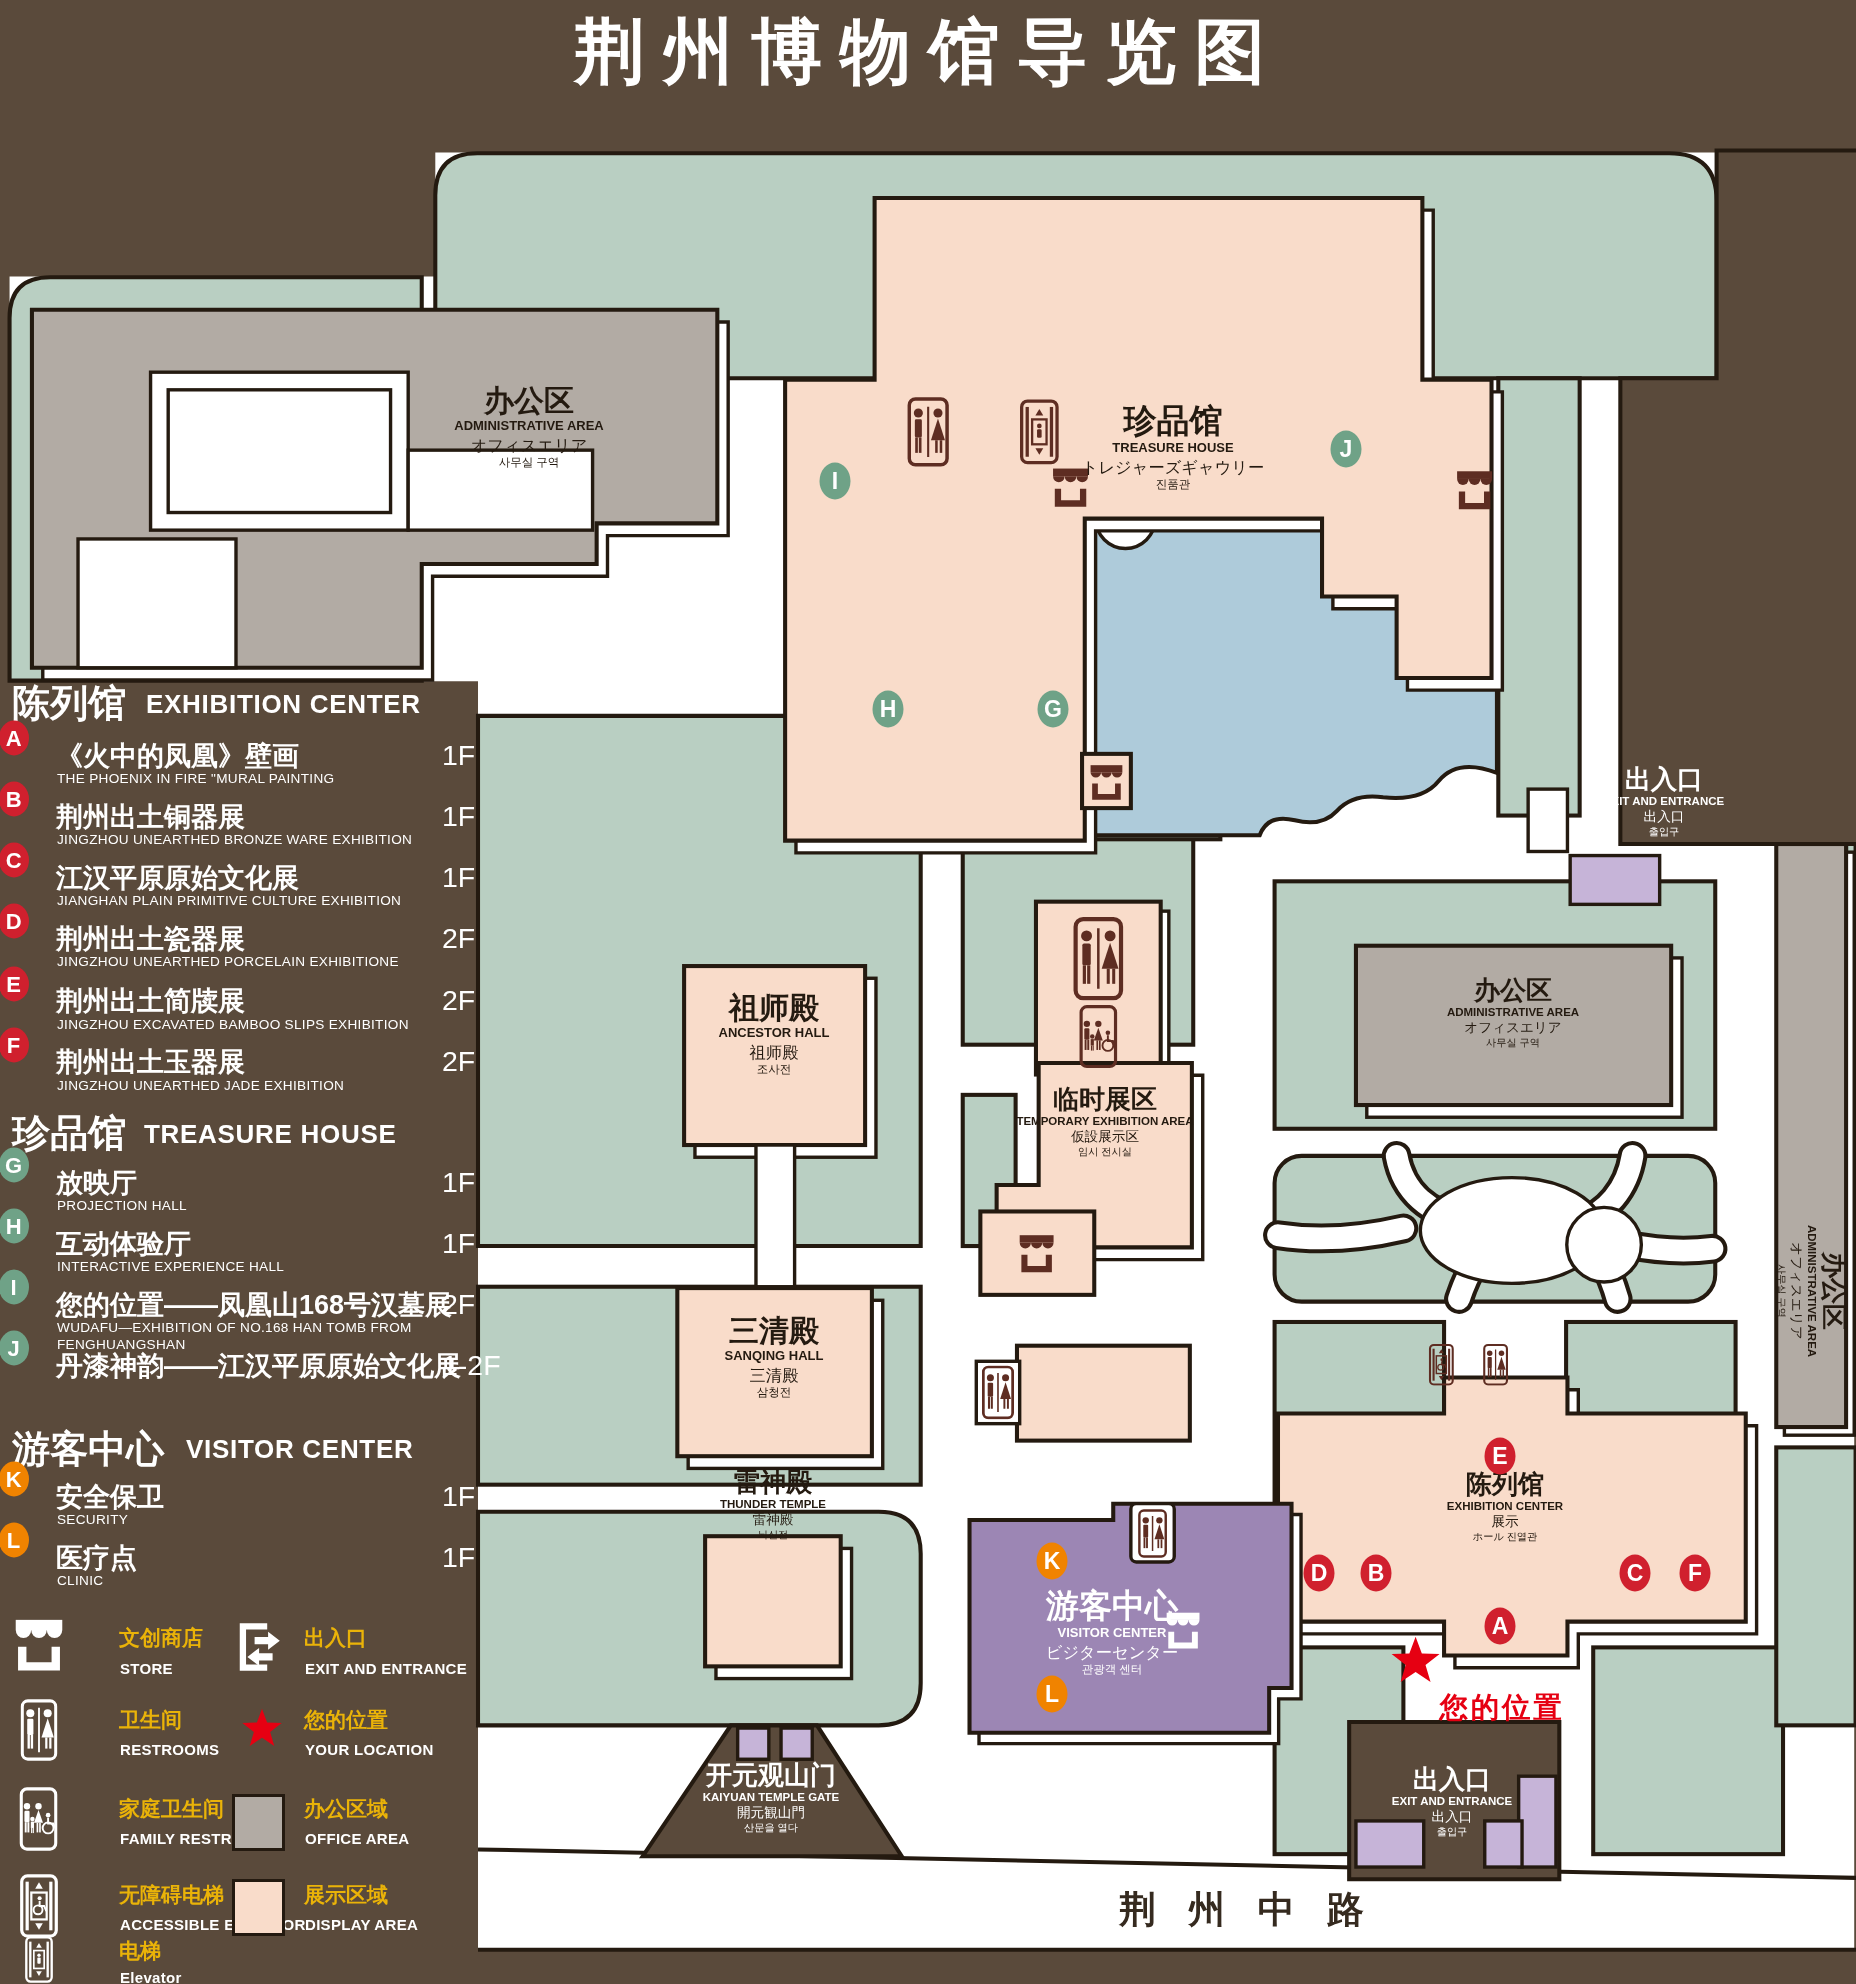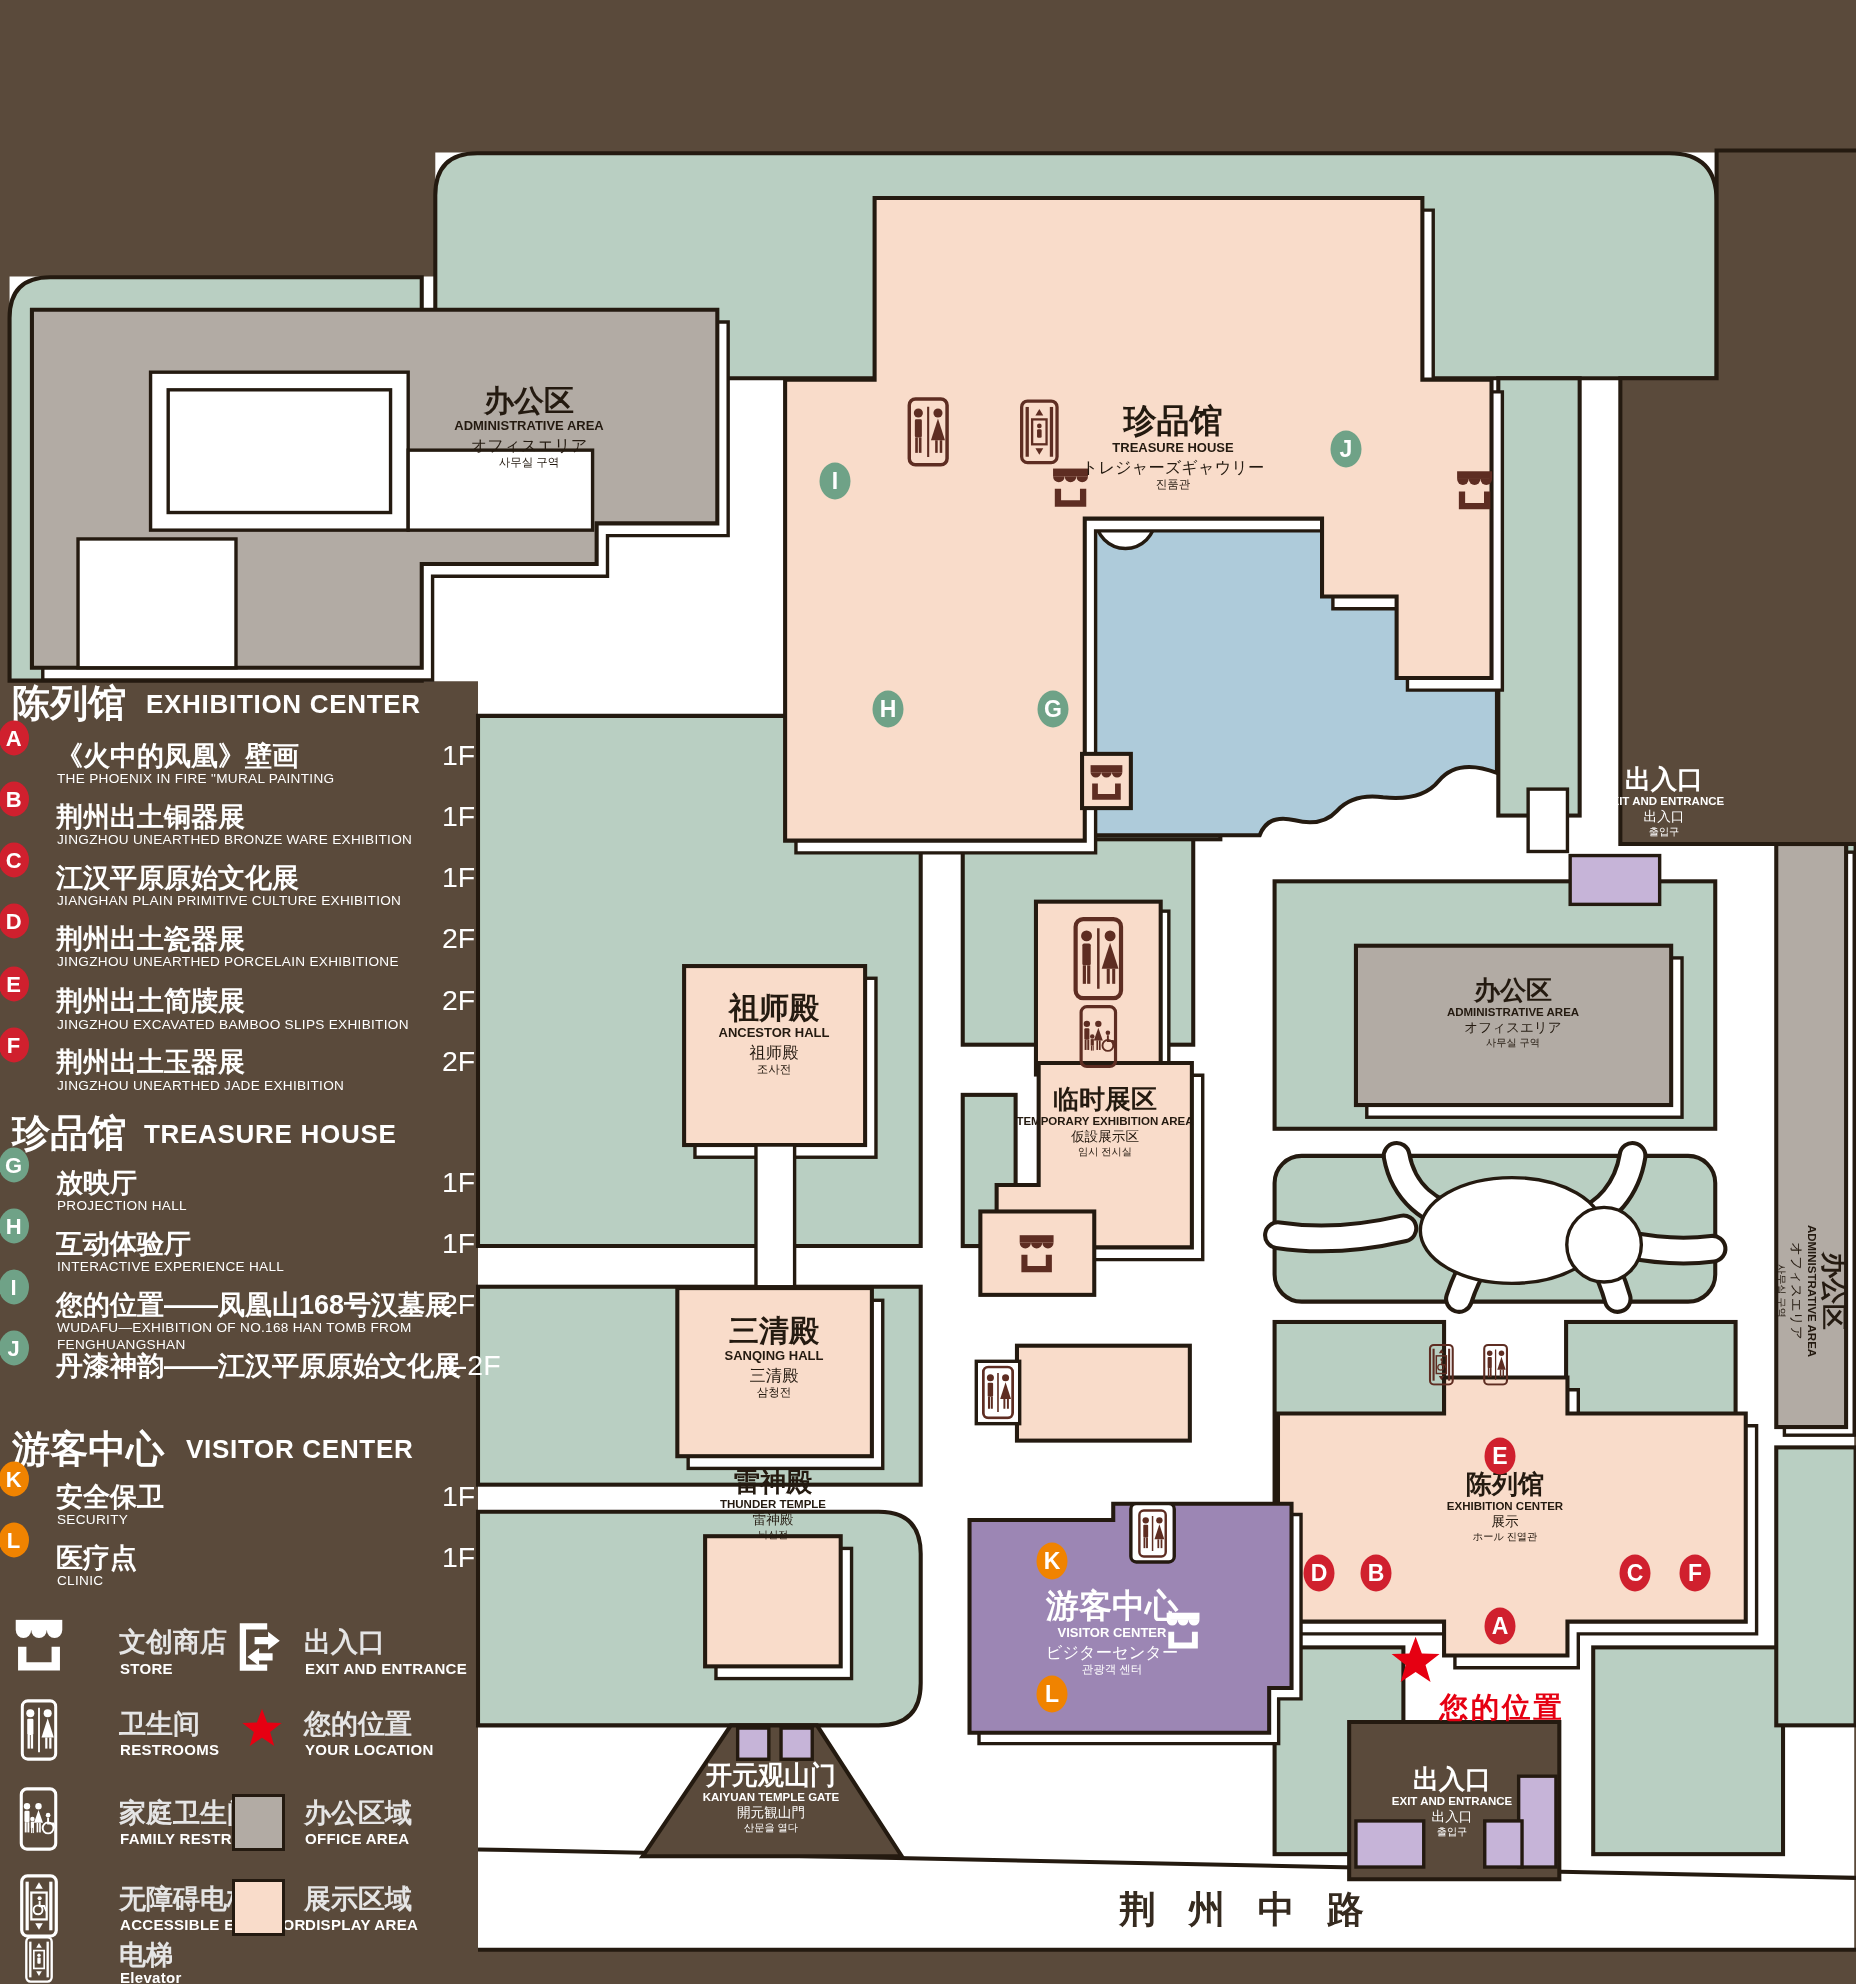--- a/index.html
+++ b/index.html
@@ -49,33 +49,34 @@
     display:flex;align-items:center;justify-content:center;color:#fff;font-weight:bold;font-size:23px;}
   .mk.red{background:var(--marker_red);} .mk.grn{background:var(--marker_green);} .mk.org{background:var(--marker_orange);}
   
   .sec-zh{position:absolute;left:12.2px;color:#fff;font-size:38px;font-weight:bold;}
   .sec-en{position:absolute;color:#fff;font-size:26px;font-weight:bold;letter-spacing:0.7px;}
   .leg-badge{position:absolute;left:13.6px;width:30px;height:35px;border-radius:50%;
     display:flex;align-items:center;justify-content:center;color:#fff;font-weight:bold;font-size:22px;}
   .leg-zh{position:absolute;left:56px;color:#fff;font-size:27px;font-weight:bold;white-space:nowrap;}
   .leg-en{position:absolute;left:57px;color:#fff;font-size:13.6px;letter-spacing:0.3px;width:434px;line-height:17px;}
   .leg-fl{position:absolute;left:442px;color:#fff;font-size:28.5px;font-weight:normal;}
-  .sym-zh{position:absolute;color:#e5e5e5;font-size:27px;font-weight:bold;white-space:nowrap;}
+  .sym-zh{position:absolute;color:#eab308;font-size:21px;font-weight:bold;white-space:nowrap;}
   .sym-en{position:absolute;color:#fff;font-size:15px;font-weight:bold;letter-spacing:0.3px;white-space:nowrap;}
   .sym-ic{position:absolute;}
   .swatch{position:absolute;width:53px;height:57px;border:3.4px solid var(--ink);box-sizing:border-box;}
   
   .road-label{position:absolute;transform:translateX(-50%);color:#352a1f;font-size:37px;font-weight:bold;letter-spacing:11px;white-space:nowrap;}
   .loc-label{position:absolute;transform:translateX(-50%);color:var(--location_red);font-size:28.5px;font-weight:bold;letter-spacing:2.7px;white-space:nowrap;}
 </style>
 </head>
 <body>
 
 <div id="stage">
 
+  <div class="title">荆州博物馆导览图</div>
 
   <svg id="map" width="1857" height="1985" viewBox="0 0 2739 2928">
     <defs>
       <symbol id="ic-restroom" viewBox="0 0 60 100">
         <rect x="3" y="3" width="54" height="94" rx="9" fill="none" stroke="currentColor" stroke-width="5"></rect>
         <line x1="30" y1="14" x2="30" y2="86" stroke="currentColor" stroke-width="3"></line>
         <circle cx="16" cy="23" r="6.5" fill="currentColor"></circle>
         <rect x="11" y="32" width="10" height="26" rx="2" fill="currentColor"></rect>
         <rect x="11.5" y="58" width="3.8" height="22" fill="currentColor"></rect>
         <rect x="16.7" y="58" width="3.8" height="22" fill="currentColor"></rect>

